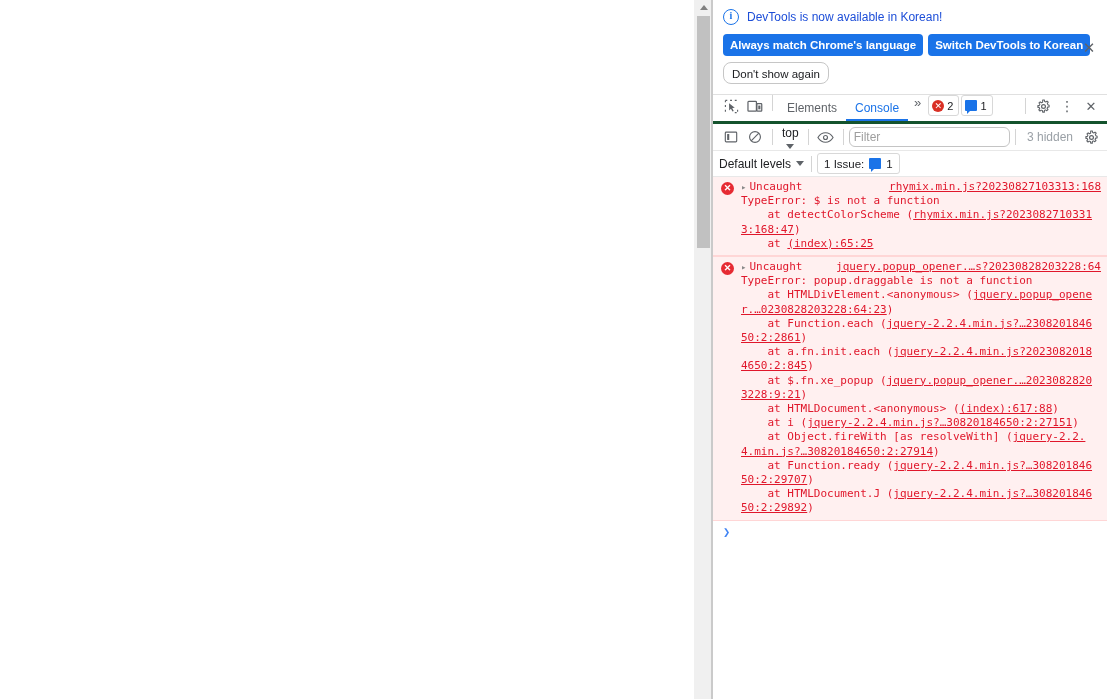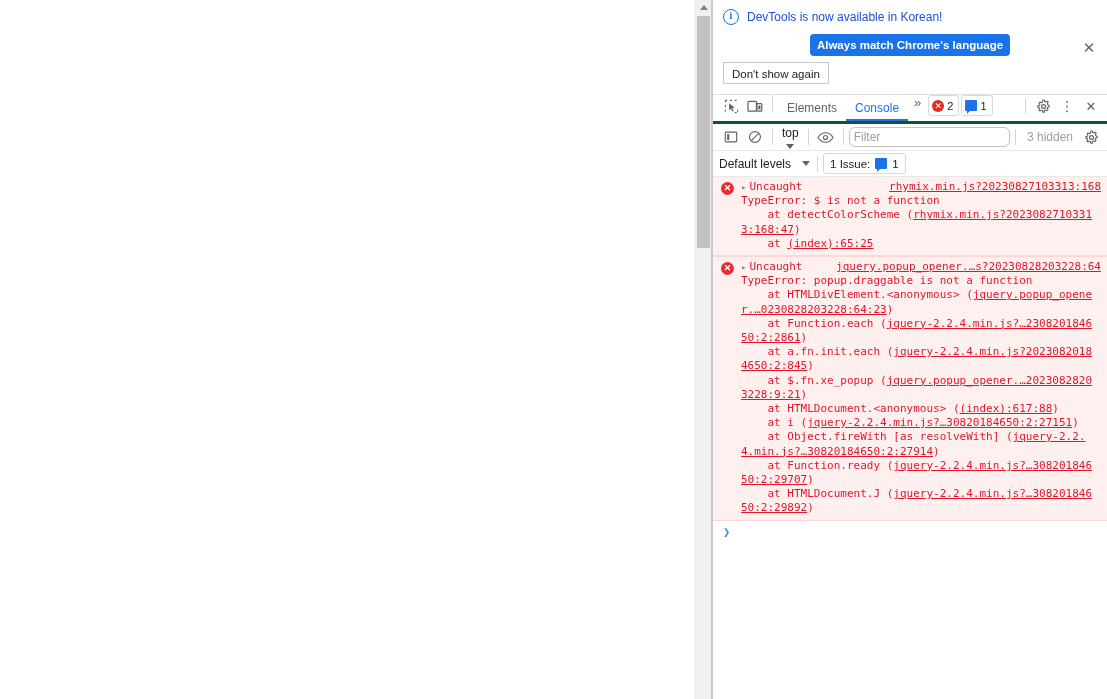--- a/index.html
+++ b/index.html
@@ -102,41 +102,40 @@
   }
   .infobar-msg {
     font-size: 12px;
     color: #1d4ed8;
   }
   .infobar-row2 {
     display: flex;
     align-items: center;
     gap: 5px;
     margin-top: 8px;
-    flex-direction: column;
   }
   .btn-blue {
     background: #1a73e8;
     color: #ffffff;
     border: none;
     border-radius: 4px;
     font-size: 11.5px;
     font-weight: bold;
     font-family: "Liberation Sans", sans-serif;
     padding: 4px 7px;
     height: 22px;
     line-height: 14px;
     cursor: pointer;
     white-space: nowrap;
   }
   .btn-white {
     background: #ffffff;
     color: #202124;
     border: 1px solid #c6c6c6;
-    border-radius: 0;
+    border-radius: 8px;
     font-size: 11.5px;
     font-family: "Liberation Sans", sans-serif;
     padding: 4px 8px;
     height: 22px;
     line-height: 14px;
     cursor: pointer;
     white-space: nowrap;
   }
   .infobar-row3 {
     margin-top: 6px;
@@ -296,21 +295,21 @@
     display: flex;
     align-items: center;
     height: 25px;
     border-bottom: 1px solid #e8e8e8;
     padding: 0 6px;
     background: #ffffff;
   }
   .levels-select {
     display: flex;
     align-items: center;
-    gap: 11px;
+    gap: 5px;
     font-size: 12px;
     color: #202124;
     cursor: pointer;
     padding-right: 2px;
   }
   .issues-chip {
     display: flex;
     align-items: center;
     gap: 5px;
     border: 1px solid #d8d8d8;
@@ -418,20 +417,21 @@
 
   <div id="devtools">
 
     <div id="infobar">
       <div class="infobar-row1">
         <div class="info-icon">i</div>
         <div class="infobar-msg">DevTools is now available in Korean!</div>
       </div>
       <div class="infobar-row2">
         <button class="btn-blue">Always match Chrome's language</button>
+        <button class="btn-blue">Switch DevTools to Korean</button>
       </div>
       <div class="infobar-row3">
         <button class="btn-white">Don't show again</button>
       </div>
       <div id="infobar-close">✕</div>
     </div>
 
     <div id="tabbar">
       <div class="tb-icon">
         <svg width="15" height="15" viewBox="0 0 16 16">

